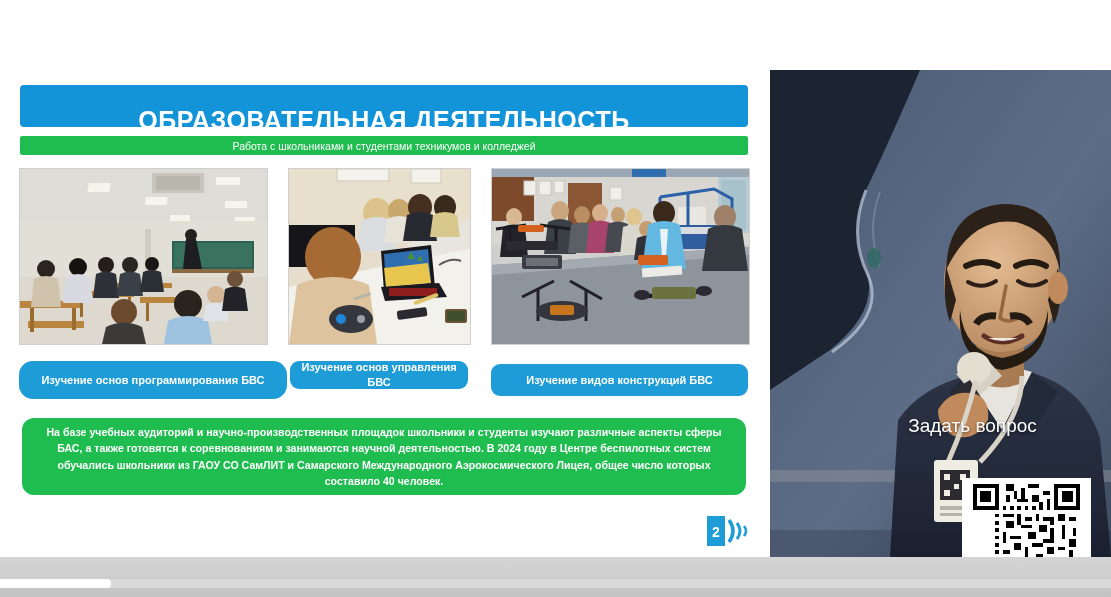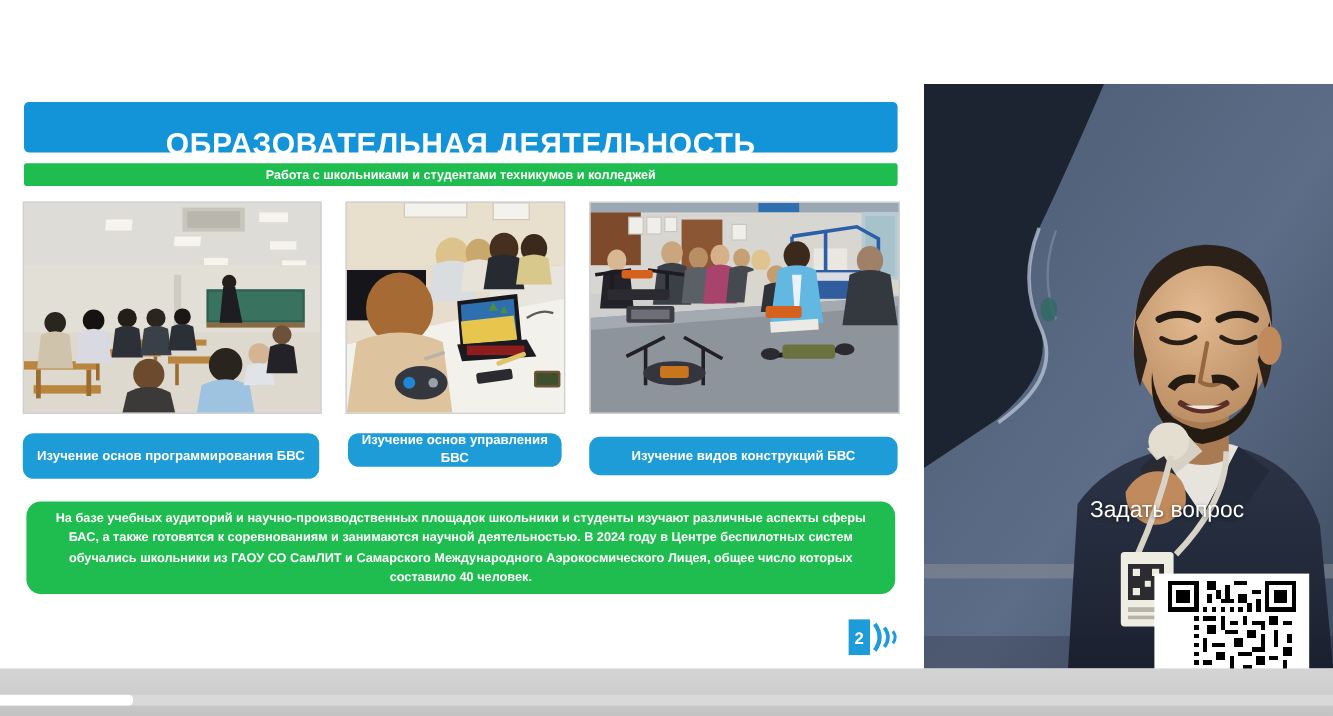--- a/index.html
+++ b/index.html
@@ -64,21 +64,21 @@
     width: 728px; height: 19px;
     background: #1fbd4f;
     border-radius: 2px;
     display: flex;
     align-items: center;
     justify-content: center;
   }
   .subtitle-text {
     color: #ffffff;
     font-size: 10.5px;
-    font-weight: bold;
+    font-weight: normal;
     white-space: nowrap;
   }
 
   
   .photo {
     position: absolute;
     top: 168px;
     border: 1px solid #cfcfcf;
     overflow: hidden;
     background: #d8d8d8;
@@ -98,21 +98,21 @@
     align-items: center;
     justify-content: center;
     text-align: center;
     color: #ffffff;
     font-size: 11px;
     font-weight: bold;
     line-height: 1.35;
     padding: 0 6px;
     box-sizing: border-box;
   }
-  #caption-1 { left: 19px;  width: 247px; height: 38px; }
+  #caption-1 { left: 19px;  width: 268px; height: 38px; border-radius: 14px; }
   #caption-2 { left: 290px; width: 178px; height: 28px; }
   #caption-3 { left: 491px; width: 257px; height: 32px; top: 364px; }
 
   
   .green-block {
     position: absolute;
     left: 22px; top: 418px;
     width: 724px; height: 77px;
     background: #1fbd4f;
     border-radius: 12px;

